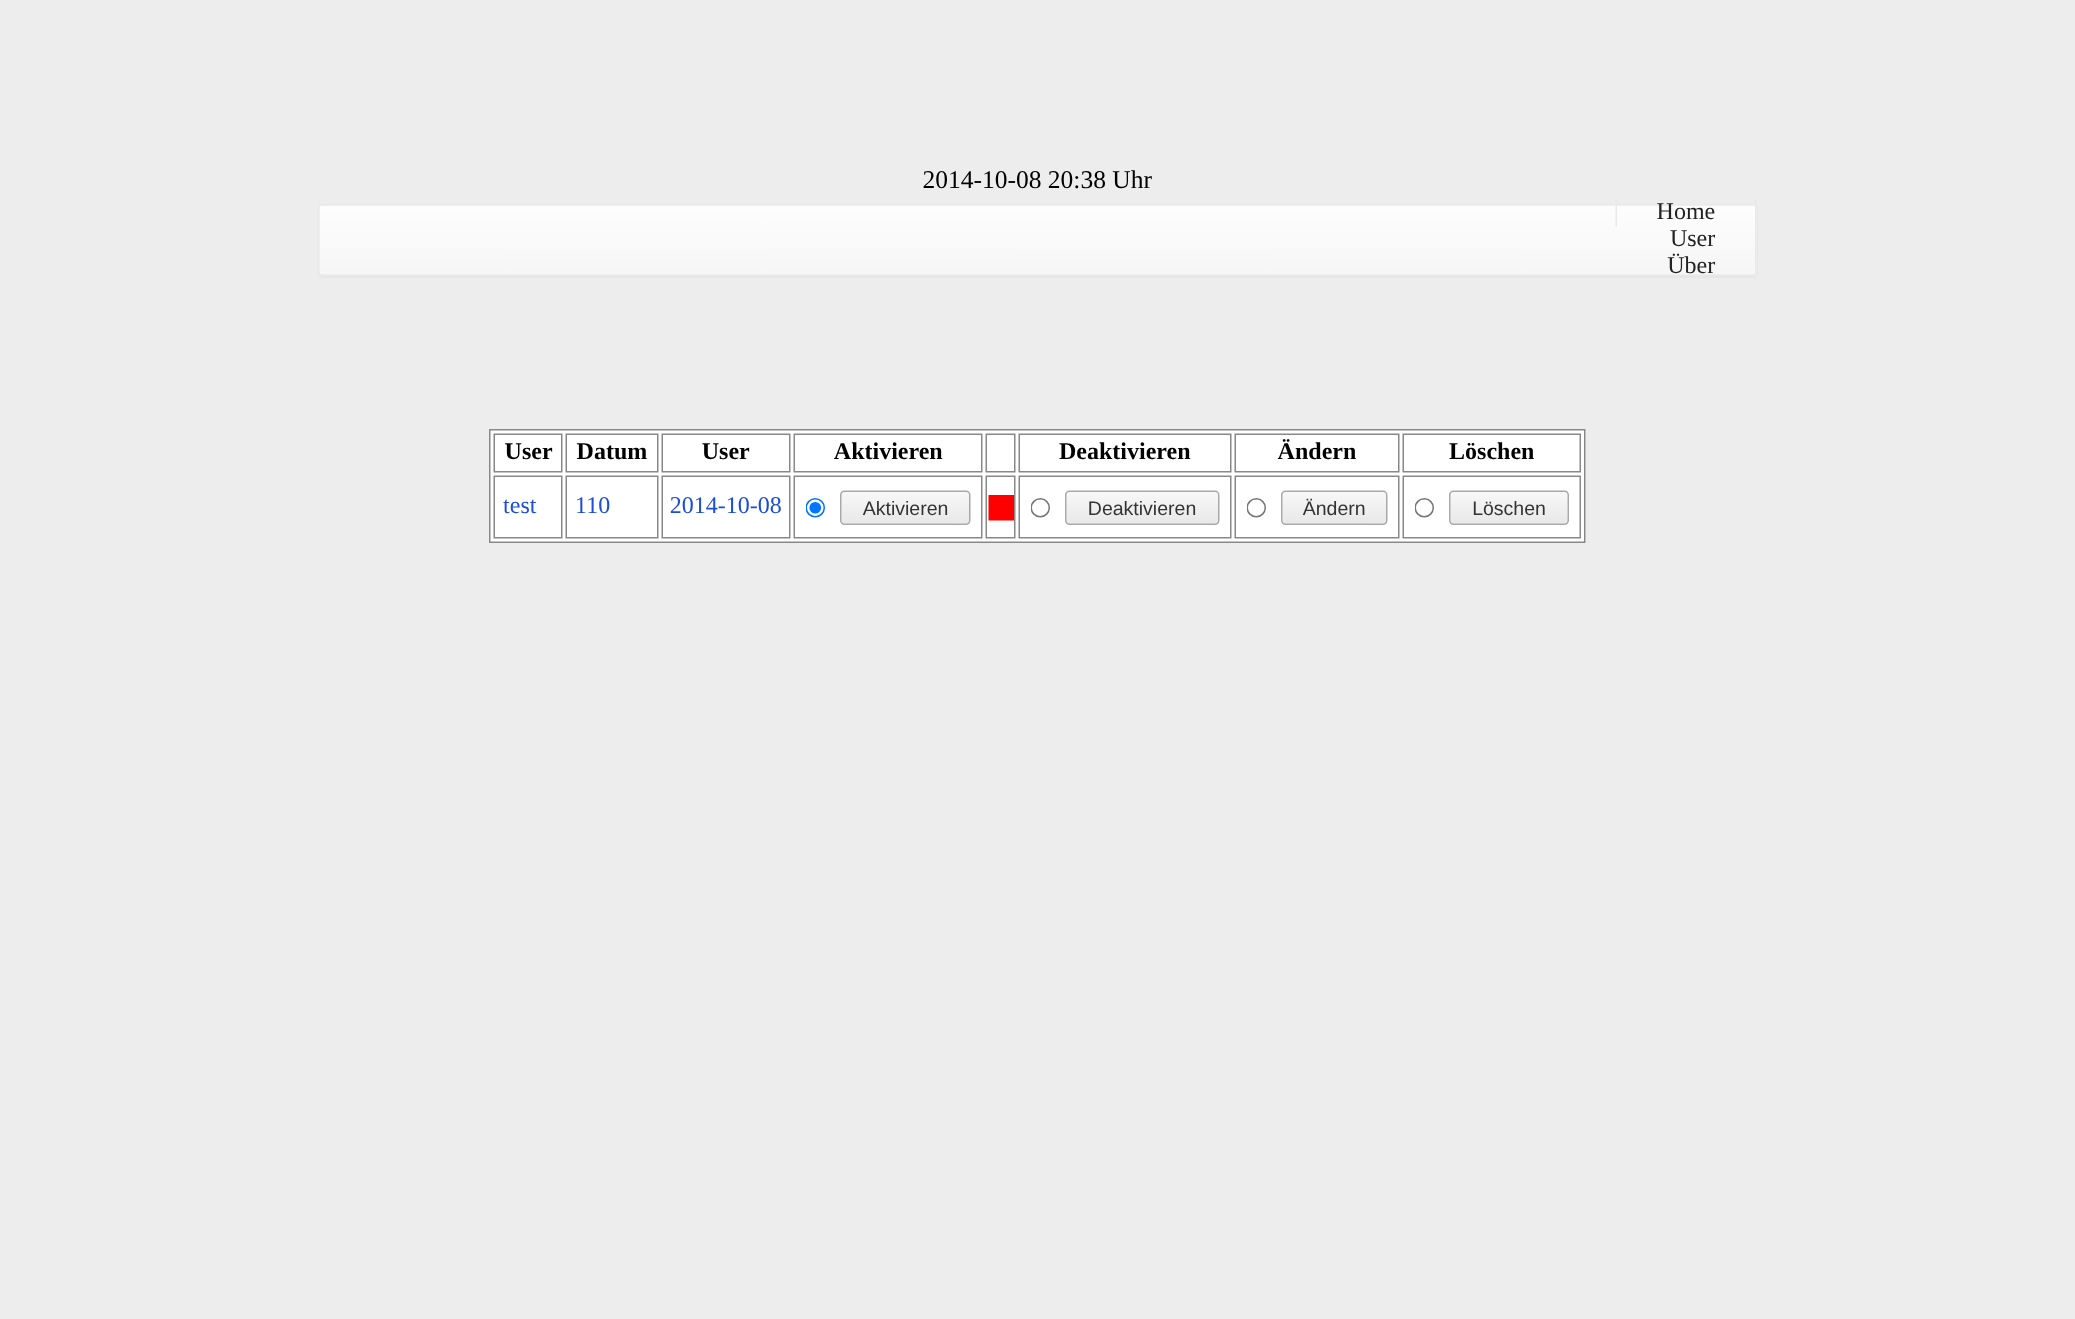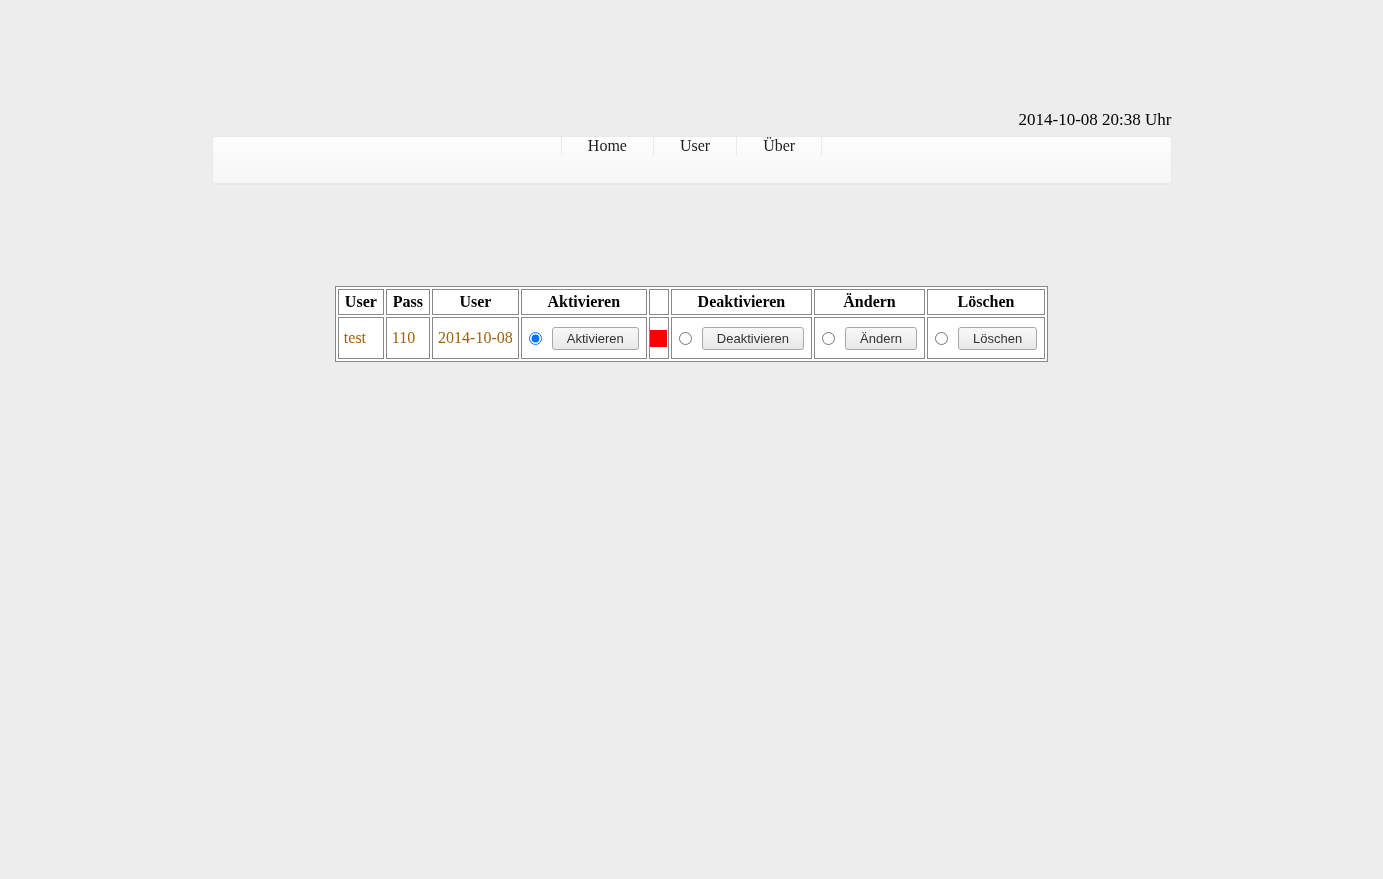--- a/index.html
+++ b/index.html
@@ -12,33 +12,34 @@
       font-family: "Times New Roman", Times, serif;
       font-size: 16px;
       color: #000;
     }
     .container {
       width: 960px;
       margin: 0 auto;
       padding-top: 110px;
     }
     .timestamp {
-      text-align: right;
+      text-align: center;
       font-size: 17px;
       margin-bottom: 6px;
     }
     .navbar {
       background: linear-gradient(to bottom, #fdfdfd, #f6f6f6);
       border: 1px solid #e9e9e9;
       border-radius: 3px;
       height: 48px;
       display: flex;
       justify-content: center;
-      align-items: flex-start;
+      align-items: flex-end;
       box-shadow: 0 1px 1px rgba(0,0,0,0.03);
+      flex-direction: column;
     }
     .nav-item {
       display: flex;
       align-items: center;
       justify-content: center;
       padding: 0 26px;
       border-right: 1px solid #e9e9e9;
       font-size: 16px;
       color: #222;
       cursor: pointer;
@@ -63,21 +64,21 @@
       padding: 3px 6px;
       text-align: center;
       vertical-align: middle;
       font-size: 16px;
       font-family: "Times New Roman", Times, serif;
     }
     th {
       font-weight: bold;
     }
     td.red-text {
-      color: #a16207;
+      color: #1d4ed8;
       text-align: left;
       padding: 11px 5px;
     }
     td.status-col {
       padding: 0;
       width: 20px;
     }
     .status-square {
       width: 17px;
       height: 17px;
@@ -115,21 +116,21 @@
     <div class="nav-item">Home</div>
     <div class="nav-item">User</div>
     <div class="nav-item">Über</div>
   </div>
 
   <div class="table-wrap">
     <table>
       <thead>
         <tr>
           <th>User</th>
-          <th>Pass</th>
+          <th>Datum</th>
           <th>User</th>
           <th>Aktivieren</th>
           <th></th>
           <th>Deaktivieren</th>
           <th>Ändern</th>
           <th>Löschen</th>
         </tr>
       </thead>
       <tbody>
         <tr>

